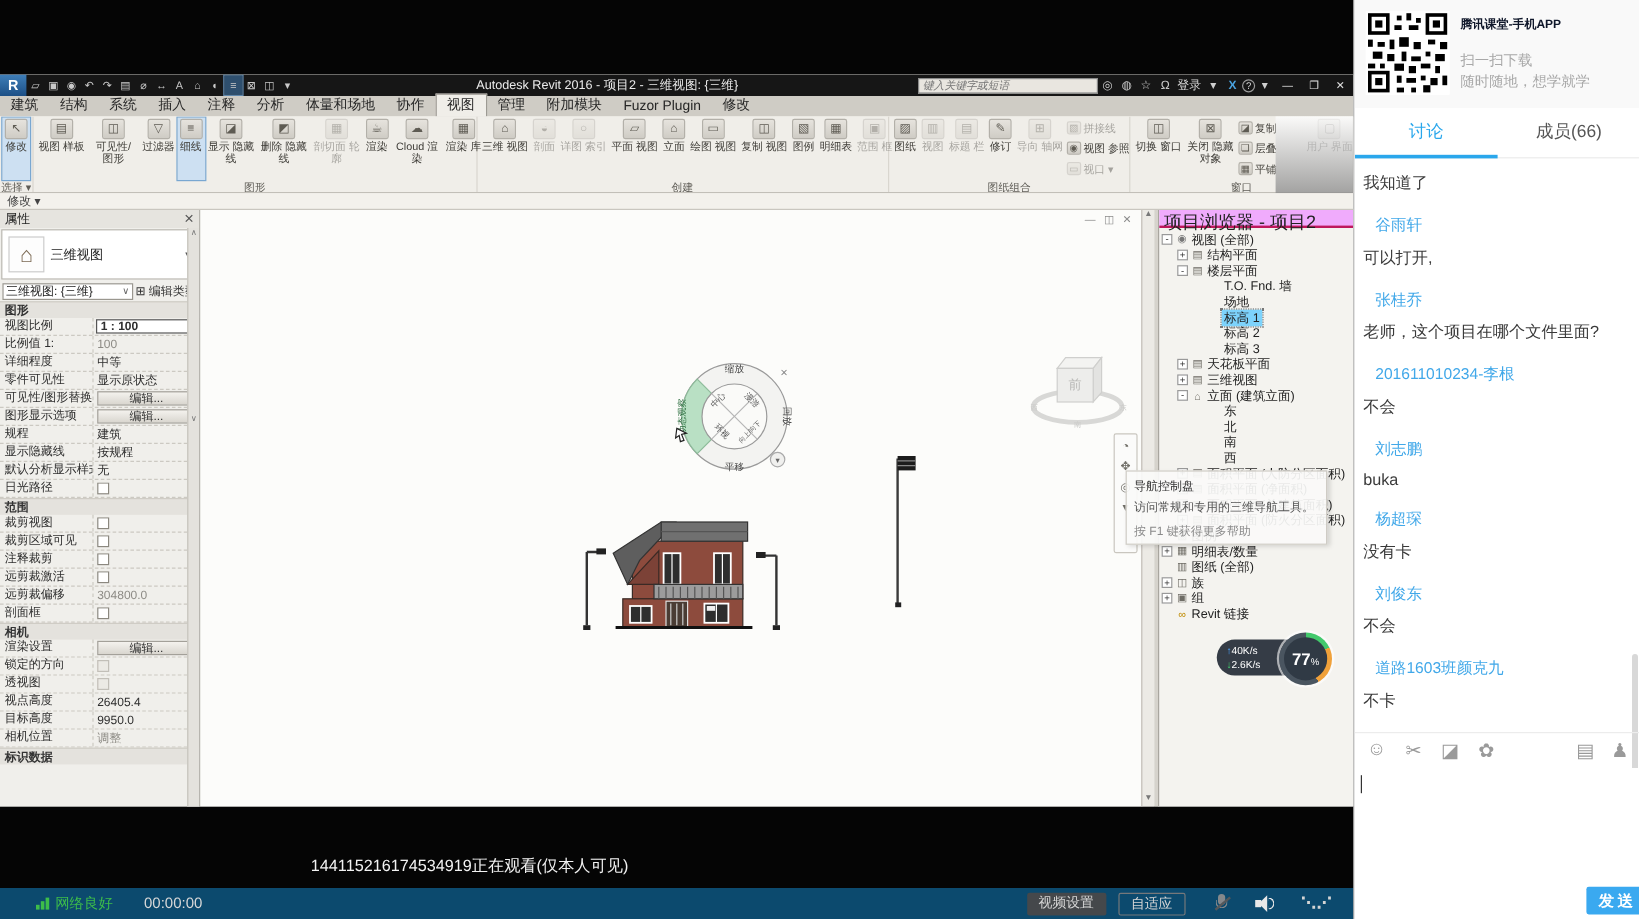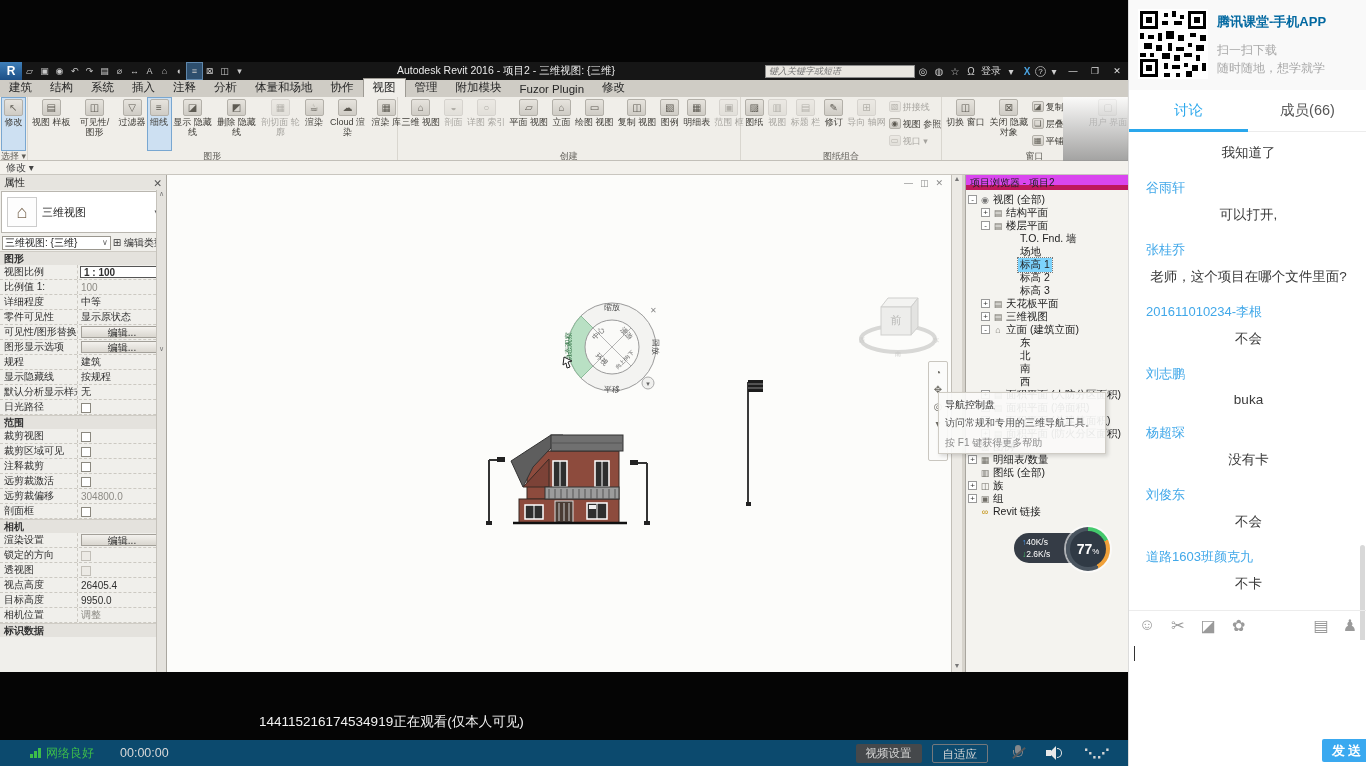--- a/index.html
+++ b/index.html
@@ -74,21 +74,21 @@
   
   #canvas{position:absolute;left:167px;top:113px;width:784px;height:530px;background:#fcfcfa;overflow:hidden;}
   .cwinctl{position:absolute;right:8px;top:3px;display:flex;gap:7px;font-size:9px;color:#8b8b8b;}
 
   
   #vscroll{position:absolute;left:951px;top:113px;width:11px;height:530px;background:#eceae5;border-left:1px solid #c2bfb8;font-size:7px;color:#777;text-align:center;}
   #gapstrip{position:absolute;left:962px;top:113px;width:3px;height:530px;background:#d6d3cc;}
 
   
   #browser{position:absolute;left:965px;top:113px;width:163px;height:530px;background:#f4f3ef;border-left:1px solid #a9a69f;overflow:hidden;}
-  .bhead{height:15px;background:#d946ef;font-size:10px;color:#222;padding:1px 4px;border-bottom:5px solid #be185d;}
+  .bhead{height:15px;background:#f0abfc;font-size:15px;color:#222;padding:1px 4px;border-bottom:2px solid #be185d;}
   .tree{padding:3px 0 0 2px;}
   .titem{display:flex;align-items:center;height:13px;font-size:10.5px;color:#222;white-space:nowrap;}
   .titem[data-level="1"]{padding-left:13px;}
   .titem[data-level="2"]{padding-left:27px;}
   .texp{width:9px;height:9px;border:1px solid #999;background:#fff;font-size:8px;line-height:7px;text-align:center;margin-right:2px;color:#333;flex:none;}
   .texp:empty{visibility:hidden;}
   .ticon{width:12px;flex:none;font-size:9px;color:#6f6d66;text-align:center;}
   .ticon[data-icon="views"]::before{content:"\25C9";color:#777;}
   .ticon[data-icon="folder"]::before{content:"\25A4";}
   .ticon[data-icon="elev"]::before{content:"\2302";}
@@ -146,32 +146,32 @@
   .spkico .body{position:absolute;left:0;top:4px;width:5px;height:6px;background:#e8e8e8;}
   .spkico .cone{position:absolute;left:3px;top:0;border-right:7px solid #e8e8e8;border-top:7px solid transparent;border-bottom:7px solid transparent;}
   .spkico .w1{position:absolute;left:11px;top:2px;width:5px;height:10px;border:1.5px solid #e8e8e8;border-left:none;border-radius:0 8px 8px 0;}
   .resico{color:#d5d5d5;font-size:13px;margin-left:20px;font-weight:bold;}
 
   
   #side{position:absolute;left:1128px;top:0;width:238px;height:766px;background:#fff;border-left:1px solid #dcdcdc;overflow:hidden;}
   .sclose{position:absolute;right:8px;top:2px;color:#b5b5b5;font-size:12px;}
   .promo{position:absolute;left:0;top:0;width:238px;height:90px;background:#f9f9f9;}
   .qr{position:absolute;left:9px;top:9px;width:70px;height:70px;background:#fff;}
-  .ptitle{position:absolute;left:88px;top:13px;font-size:13px;font-weight:bold;color:#0369a1;}
+  .ptitle{position:absolute;left:88px;top:13px;font-size:10px;font-weight:bold;color:#0f172a;}
   .psub1{position:absolute;left:88px;top:42px;font-size:12px;color:#a8a8a8;}
   .psub2{position:absolute;left:88px;top:60px;font-size:12px;color:#a8a8a8;}
   .stabs{position:absolute;left:0;top:90px;width:238px;height:42px;border-bottom:1px solid #ececec;display:flex;}
   .stab{flex:1;text-align:center;line-height:40px;font-size:14.5px;color:#555;}
   .stab[data-active="1"]{color:#2aa7ec;}
   .stabline{position:absolute;left:0;top:39px;width:119px;height:3px;background:#2aa7ec;}
   .chat{position:absolute;left:0;top:136px;width:232px;height:474px;overflow:hidden;padding:8px 0 0 5px;}
   .msg{margin-bottom:17px;}
   .mname{color:#41a8e9;font-size:13px;margin:0 0 9px 12px;}
   .mname:empty{display:none;}
-  .mtext{color:#3a3a3a;font-size:13.5px;margin-left:2px;text-align:center;}
+  .mtext{color:#3a3a3a;font-size:13.5px;margin-left:2px;}
   .chatscroll{position:absolute;right:1px;top:545px;width:5px;height:120px;background:#d8d8d8;border-radius:3px;}
   .ctools{position:absolute;left:0;top:610px;width:238px;height:30px;border-top:1px solid #ececec;display:flex;align-items:center;padding:0 10px;gap:14px;color:#9a9a9a;font-size:16px;}
   .ctools .spacer{flex:1;}
   .cinput{position:absolute;left:0;top:640px;width:238px;height:98px;background:#fff;}
   .caret{position:absolute;left:5px;top:6px;width:1px;height:15px;background:#333;}
   .sendrow{position:absolute;left:0;top:738px;width:278px;height:28px;}
   .sendbtn{position:absolute;right:11px;top:1px;width:74px;height:23px;background:#3aa9f0;border-radius:2px;display:flex;color:#fff;}
   .sendbtn .slabel{width:52px;text-align:center;line-height:23px;font-size:13px;font-weight:bold;letter-spacing:3px;}
   .sendbtn .sdiv{width:1px;background:rgba(255,255,255,.5);margin:4px 0;}
   .sendbtn .sarr{flex:1;text-align:center;line-height:21px;font-size:9px;}

